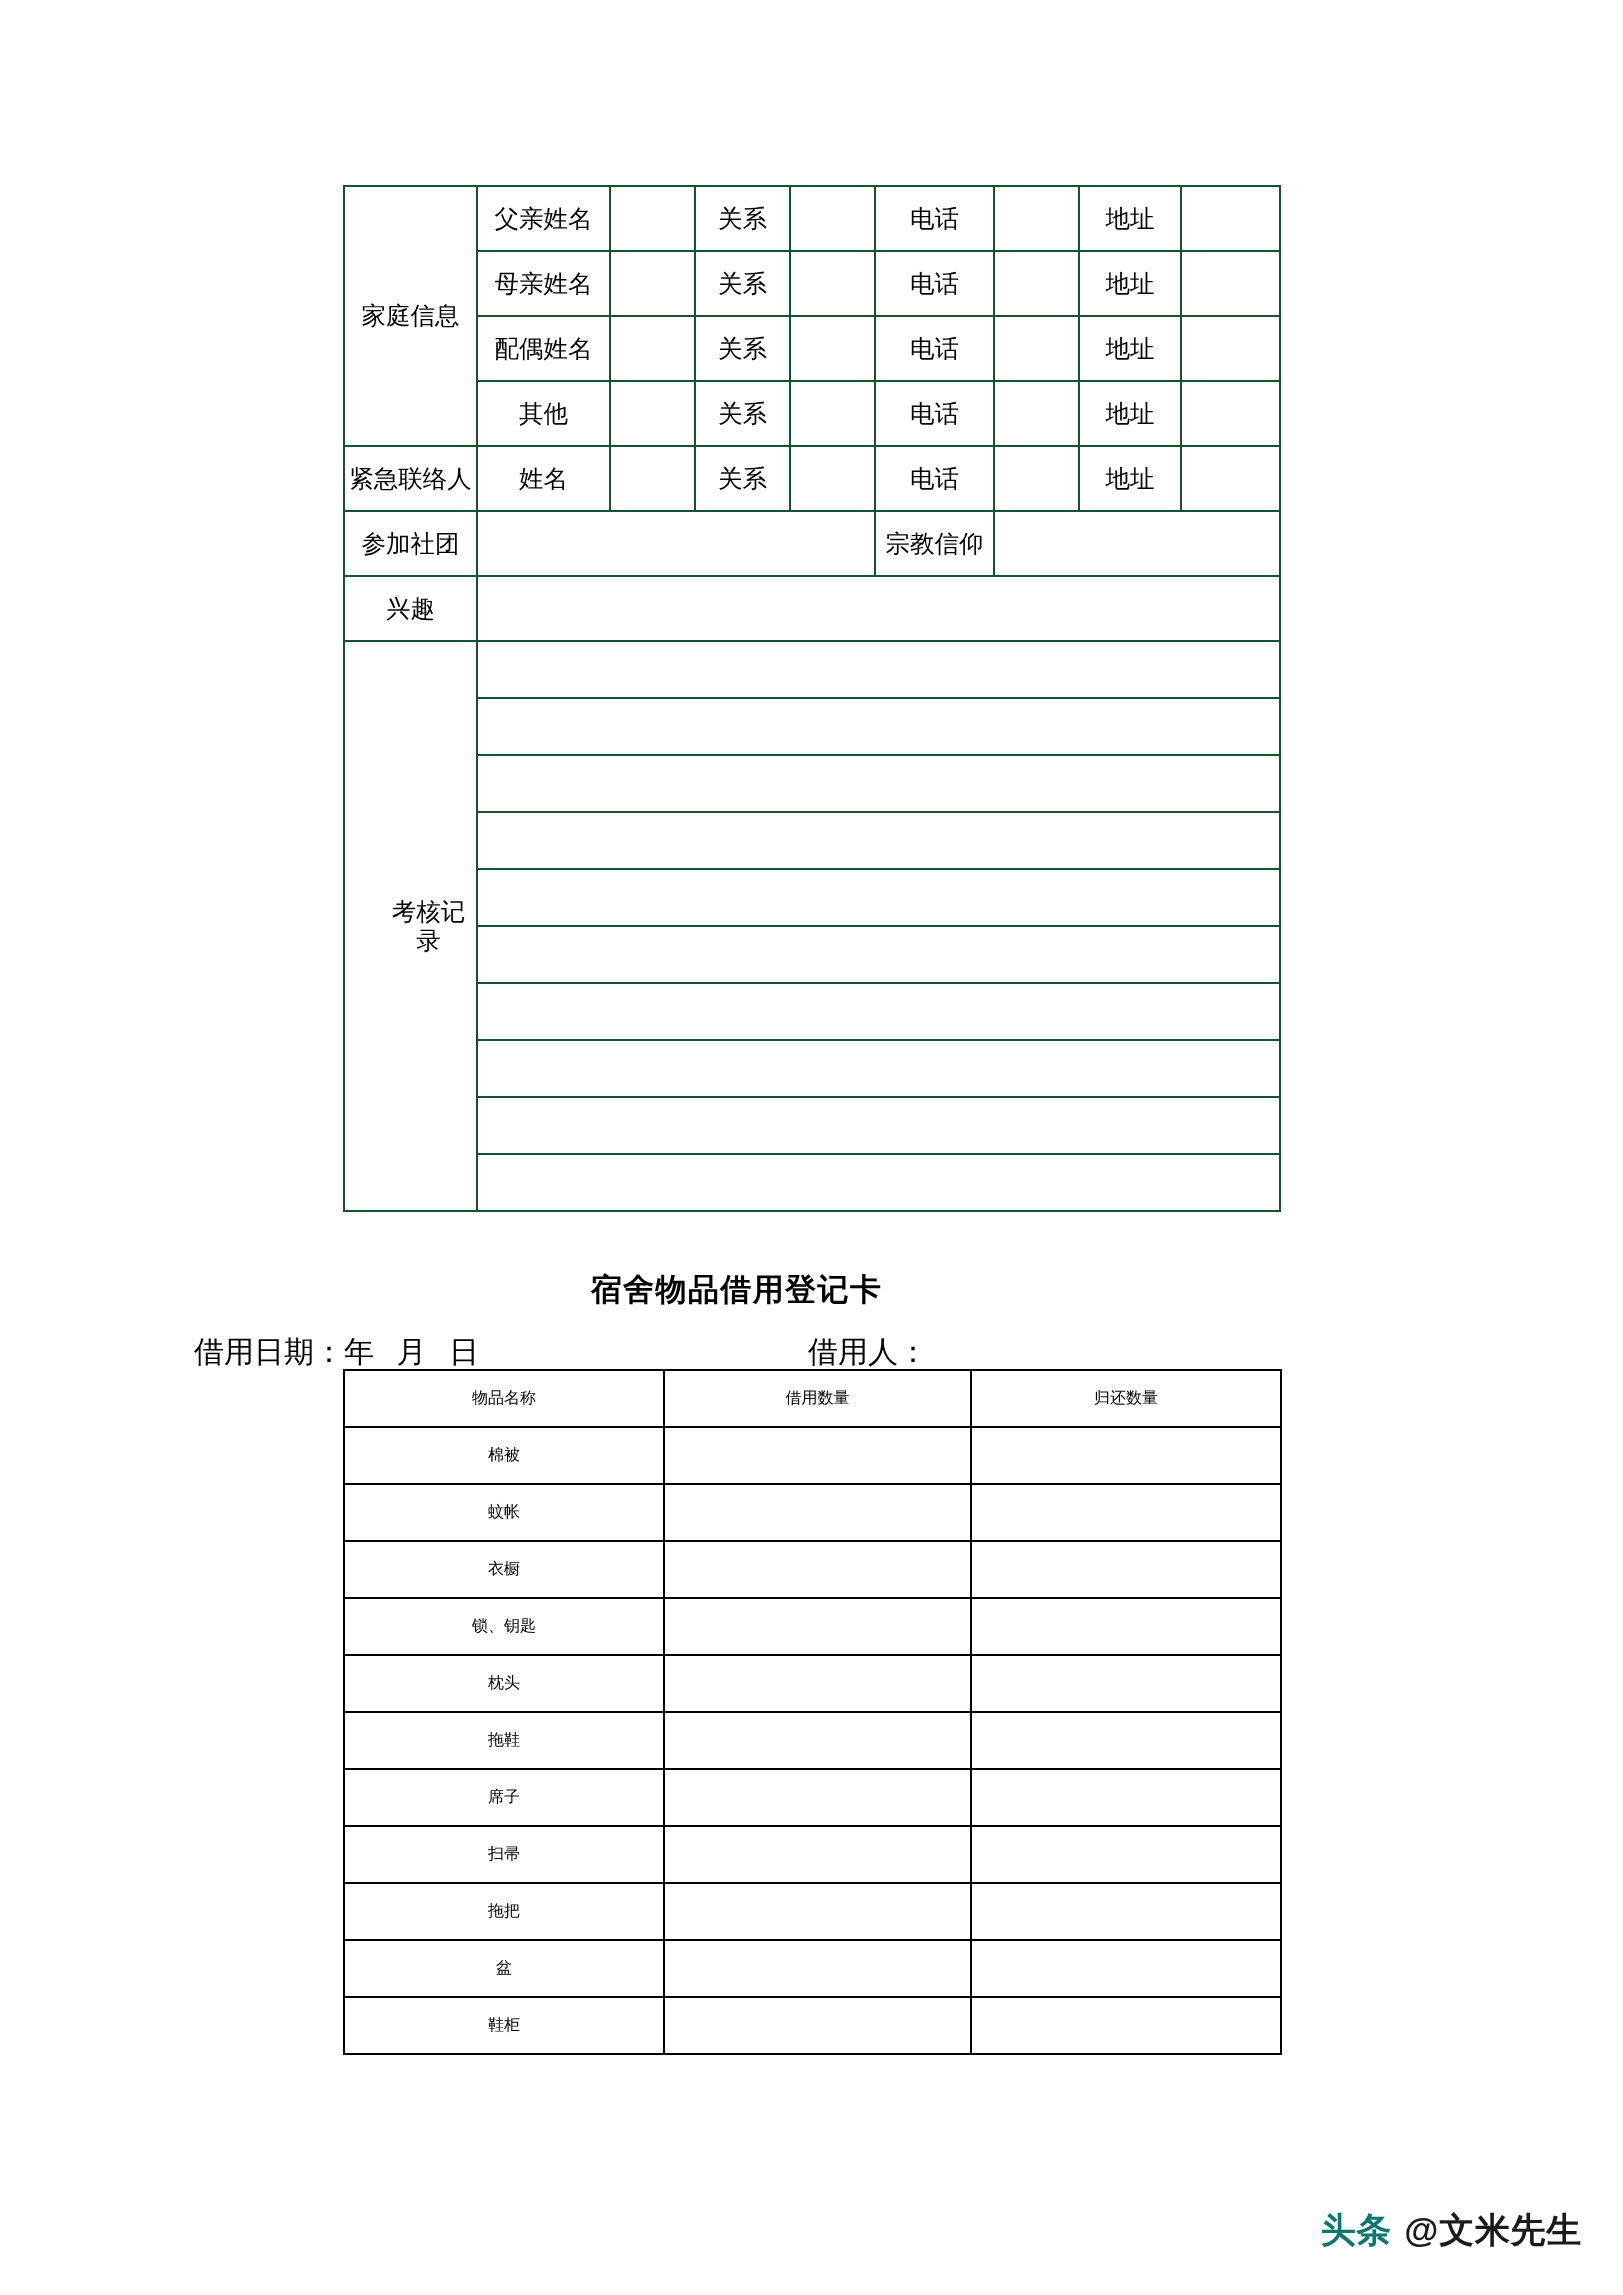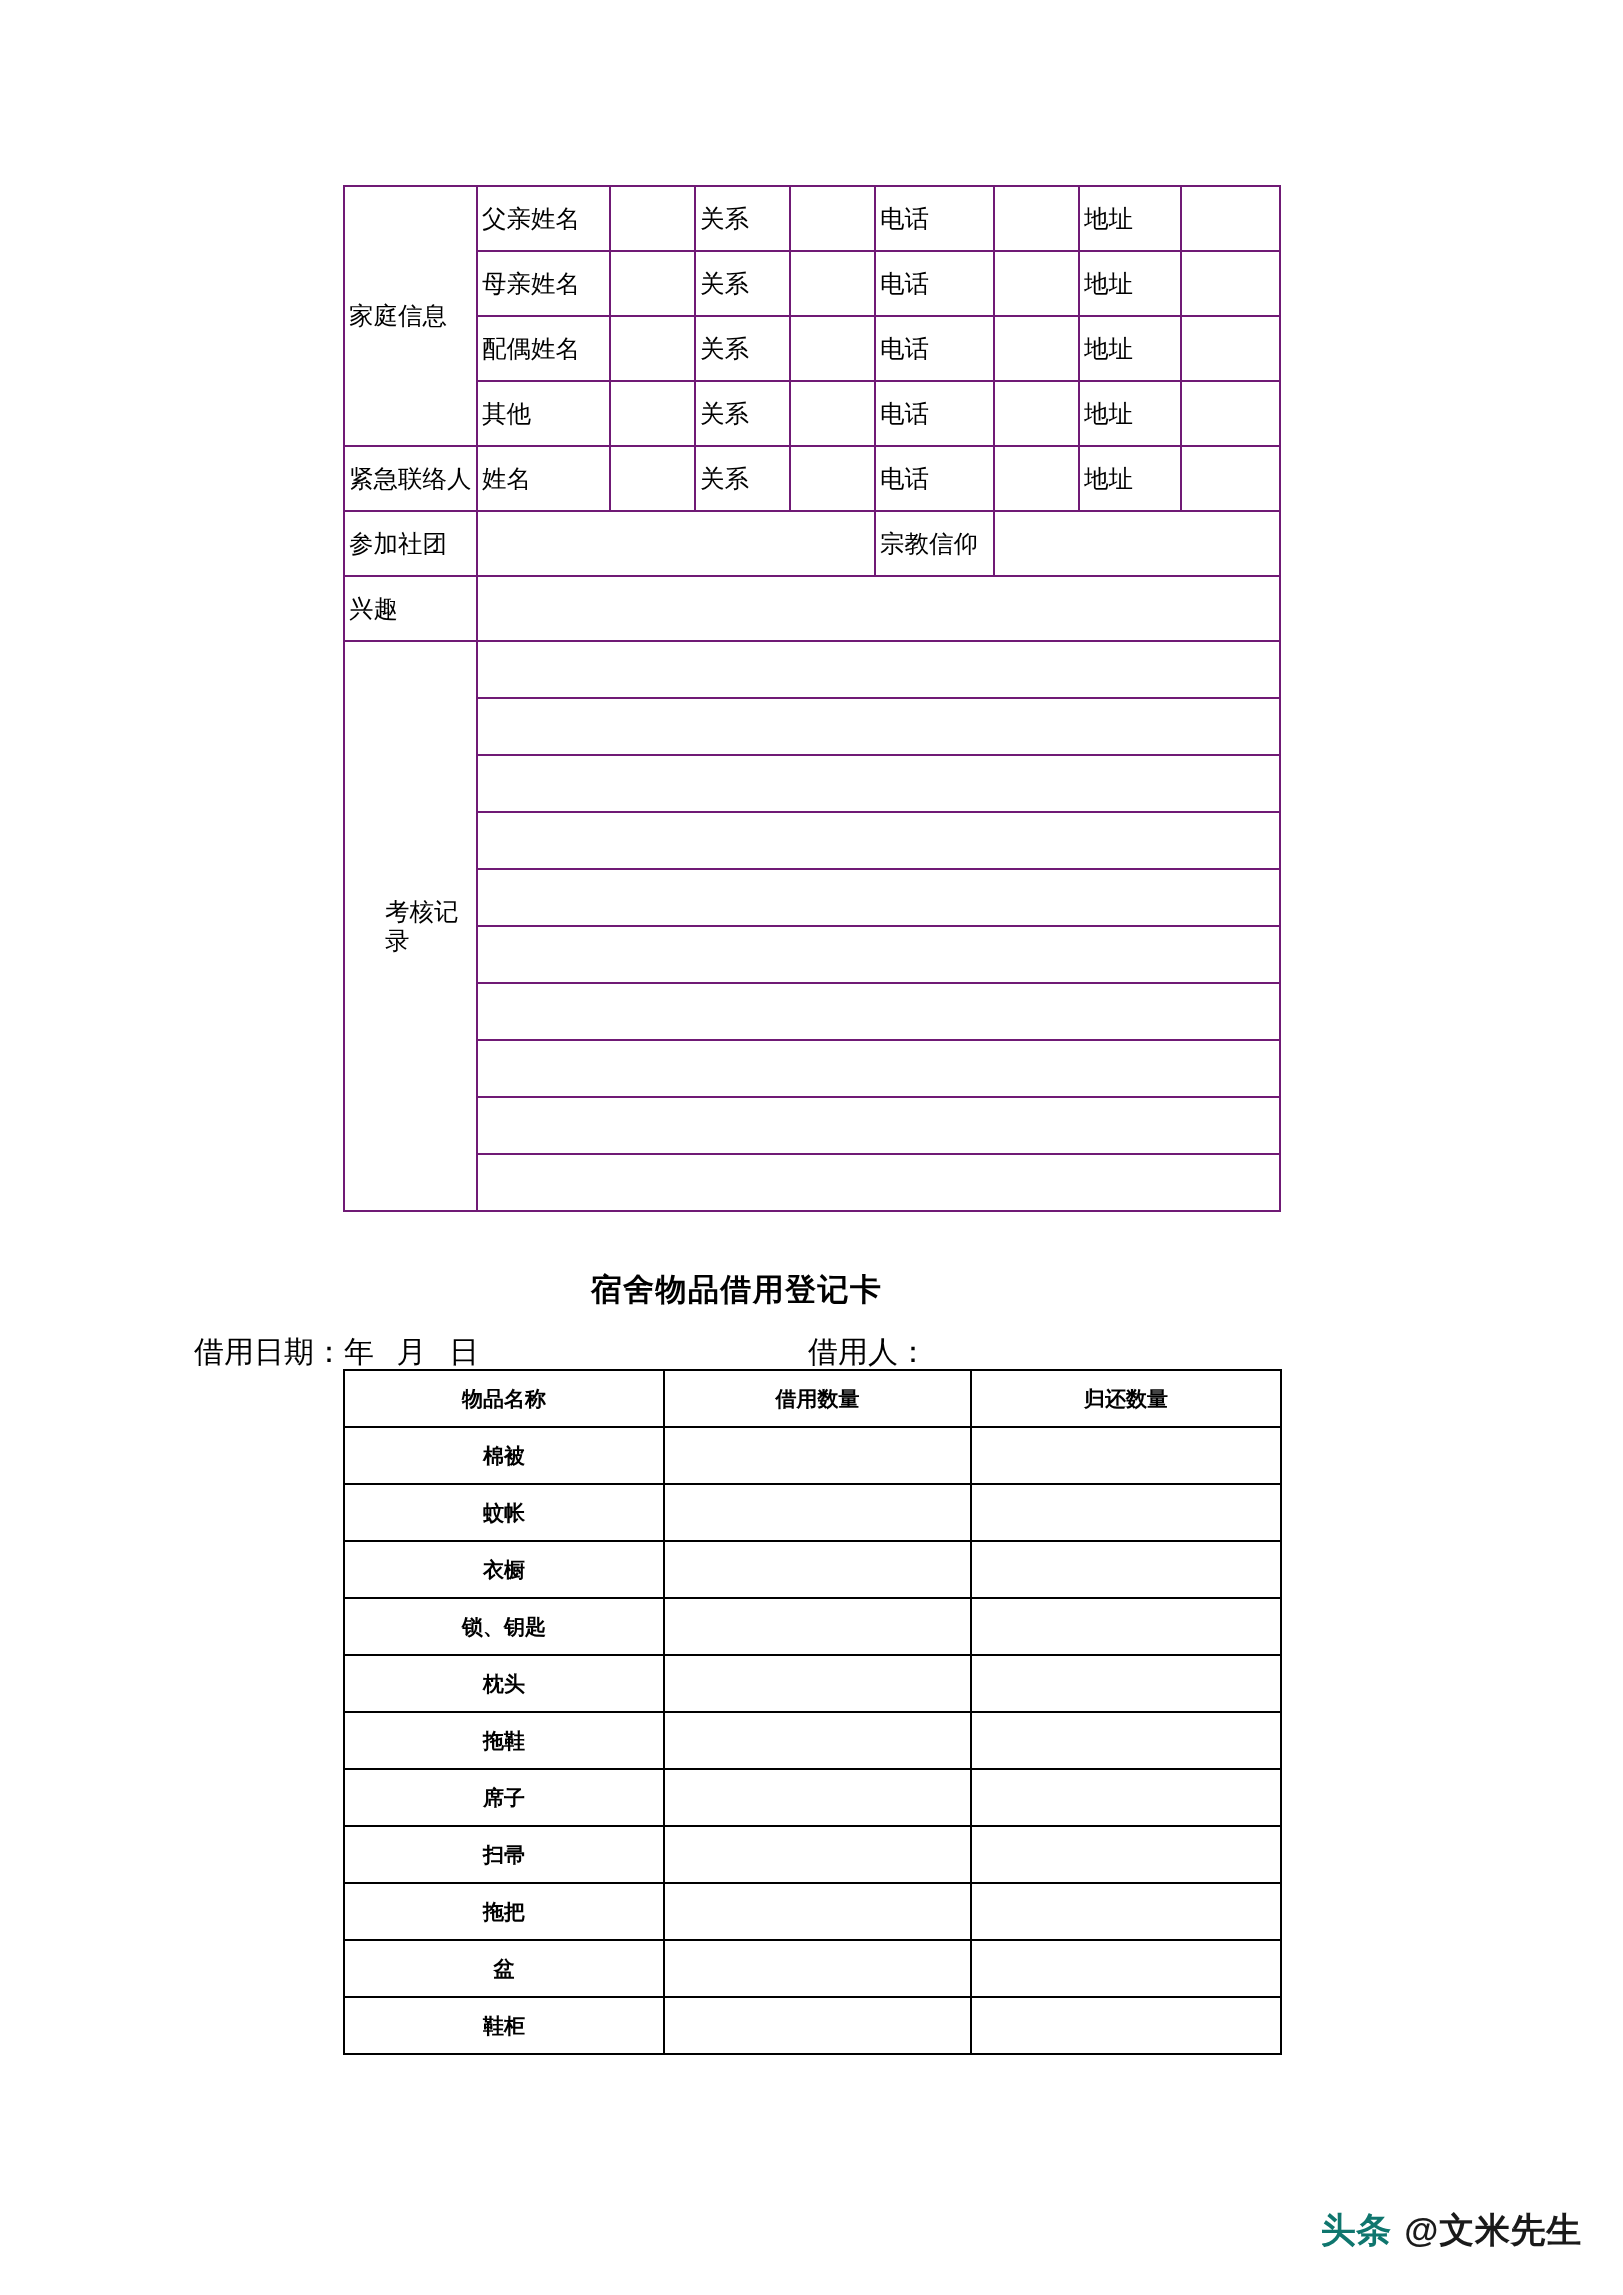--- a/index.html
+++ b/index.html
@@ -26,22 +26,23 @@
   
   .table1 {
     position: absolute;
     left: 343px;
     top: 185px;
     width: 937px;
     border-collapse: collapse;
     table-layout: fixed;
   }
   .table1 td {
-    border: 2px solid #701a75;
+    border: 2px solid #14532d;
     height: 63px;
+    text-align: center;
     vertical-align: middle;
     font-size: 24.5px;
     line-height: 1.2;
     padding: 0 4.1px;
   }
   .table1 td.blank { }
 
   .table1 .lbl-wide { font-size: 24.5px; }
 
   
@@ -87,22 +88,22 @@
     position: absolute;
     left: 343px;
     top: 1369px;
     width: 937px;
     border-collapse: collapse;
     table-layout: fixed;
   }
   .table2 td, .table2 th {
     border: 2px solid #000;
     height: 55px;
-    font-size: 21px;
-    font-weight: bold;
+    font-size: 16px;
+    font-weight: normal;
     vertical-align: middle;
     padding: 0 4.1px;
   }
   .table2 th { text-align: center; }
   .table2 td.item-name {
     text-align: center;
   }
 
   
   .footer-brand {

